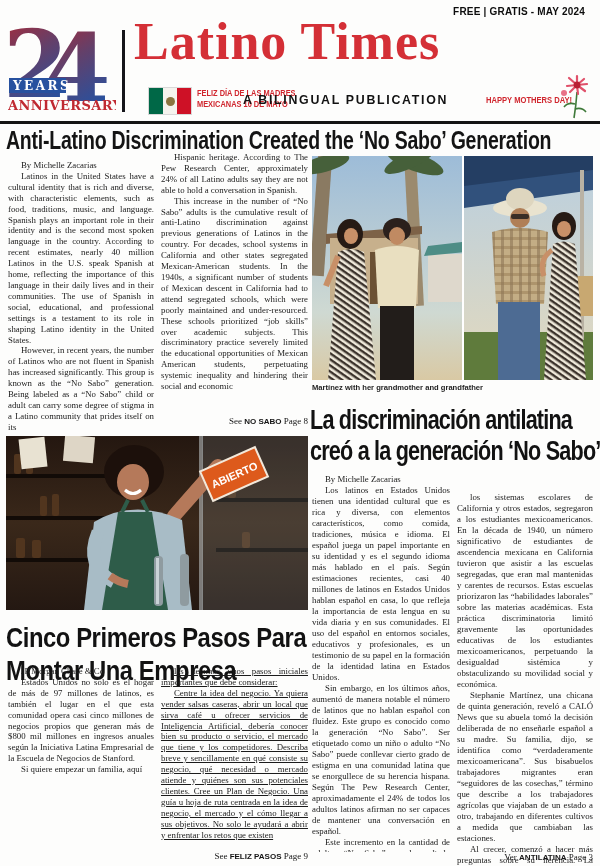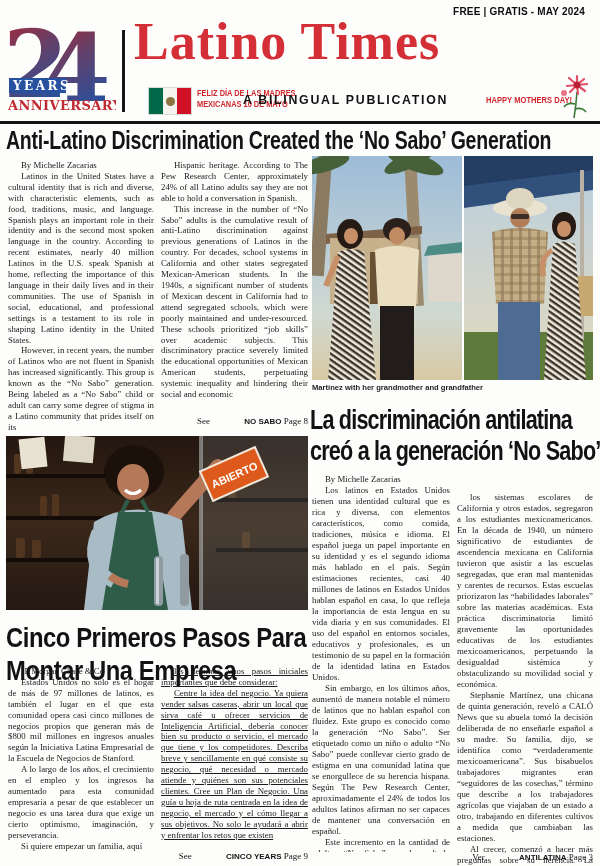--- a/index.html
+++ b/index.html
@@ -25,29 +25,29 @@
   .hl-en { position:absolute; left:6px; top:126px; font:bold 25px "Liberation Sans",sans-serif; letter-spacing:-.3px; white-space:nowrap; color:#141414; transform:scaleX(.78); transform-origin:0 0; }
   .hl-es { position:absolute; left:310px; top:405px; }
   .hl-es .line { display:block; font:bold 27px "Liberation Sans",sans-serif; letter-spacing:-1px; line-height:31px; white-space:nowrap; color:#121212; transform:scaleX(.8); transform-origin:0 0; }
   .hl-biz { position:absolute; left:6px; top:611px;margin-top:10px; }
   .hl-biz .line { display:block; font:bold 28px "Liberation Sans",sans-serif; letter-spacing:-.5px; line-height:33px; white-space:nowrap; color:#121212; transform:scaleX(.85); transform-origin:0 0; }
 
   
   .col { position:absolute; text-align:justify; font-size:8.8px; line-height:10.9px; color:#1b1b1b; overflow:hidden; }
   .col p { margin:0; text-indent:13px; }
   .en-col1 { left:8px;   top:160px; width:146px; height:272px; }
-  .en-col2 { left:161px; top:160px; width:147px; height:252px; }
+  .en-col2 { left:161px; top:152px; width:147px; height:252px; }
   .es-col  { line-height:11px; }
   .es-col1 { left:312px; top:474px; width:138px; height:378px; }
   .es-col2 { left:457px; top:492px; width:136px; height:376px; }
   .biz-col1{ left:8px;   top:666px; width:146px; height:196px; }
   .biz-col2{ left:161px; top:666px; width:147px; height:182px;text-decoration:underline; }
 
   .jump { position:absolute; text-align:right; font-size:9px; color:#151515; }
-  .jump .ref { font-family:"Liberation Sans",sans-serif; font-weight:bold; font-size:8px;margin-left:32px; }
+  .jump .ref { font-family:"Liberation Sans",sans-serif; font-weight:bold; font-size:8px; }
   .jump-en  { left:161px; top:416px; width:147px; }
   .jump-es  { left:457px; top:852px; width:136px; }
   .jump-biz { left:161px; top:851px; width:147px; }
 
   .caption { position:absolute; left:312px; top:383px; font:bold 8px "Liberation Sans",sans-serif; color:#1e1e1e; transform:scaleX(.95); transform-origin:0 0; }
 
   
   .photo { position:absolute; overflow:hidden; }
   .photo-family { left:312px; top:156px; width:281px; height:224px; }
   .photo-barista { left:6px; top:436px; width:302px; height:174px; }
@@ -262,22 +262,21 @@
     </svg>
   </div>
 
   <h2 class="hl-biz">
     <span class="line">Cinco Primeros Pasos Para</span>
     <span class="line">Montar Una Empresa</span>
   </h2>
   <div class="col biz-col1">
       <p>JP Morgan Chase &amp; Co</p>
       <p>Estados Unidos no solo es el hogar de más de 97 millones de latinos, es también el lugar en el que esta comunidad opera casi cinco millones de negocios propios que generan más de $800 mil millones en ingresos anuales según la Iniciativa Latina Empresarial de la Escuela de Negocios de Stanford.</p>
-      <p>A lo largo de los años, el crecimiento en el empleo y los ingresos ha aumentado para esta comunidad empresaria a pesar de que establecer un negocio es una tarea dura que exige un cierto optimismo, imaginación, y perseverancia.</p>
       <p>Si quiere empezar un familia, aquí</p>
     </div>
   <div class="col biz-col2">
       <p>les dejamos unos pasos iniciales importantes que debe considerar:</p>
       <p>Centre la idea del negocio. Ya quiera vender salsas caseras, abrir un local que sirva café u ofrecer servicios de Inteligencia Artificial, debería conocer bien su producto o servicio, el mercado que tiene y los competidores. Describa breve y sencillamente en qué consiste su negocio, qué necesidad o mercado atiende y quiénes son sus potenciales clientes. Cree un Plan de Negocio. Una guía u hoja de ruta centrada en la idea de negocio, el mercado y el cómo llegar a sus objetivos. No solo le ayudará a abrir y enfrentar los retos que existen</p>
     </div>
-  <div class="jump jump-biz"><span>See </span><span class="ref">CINCO YEARS</span><span> Page 9</span></div>
+  <div class="jump jump-biz"><span>See </span><span class="ref">FELIZ PASOS</span><span> Page 9</span></div>
 
 </div>
 
 </body></html>

